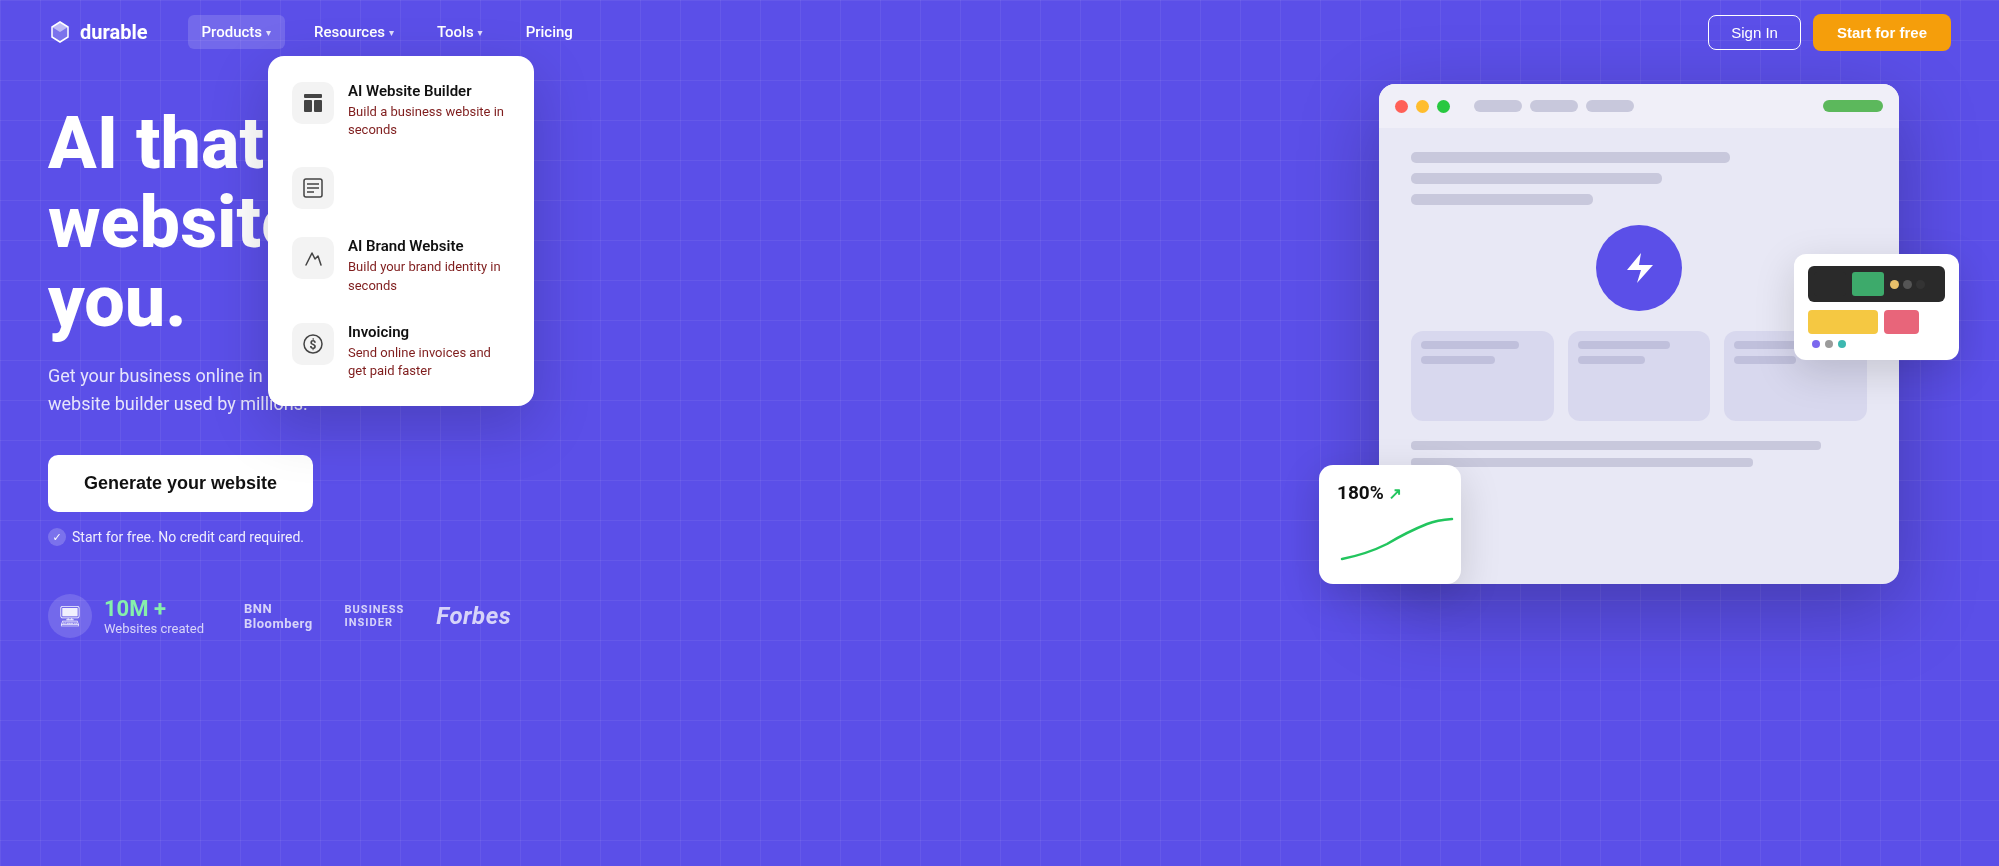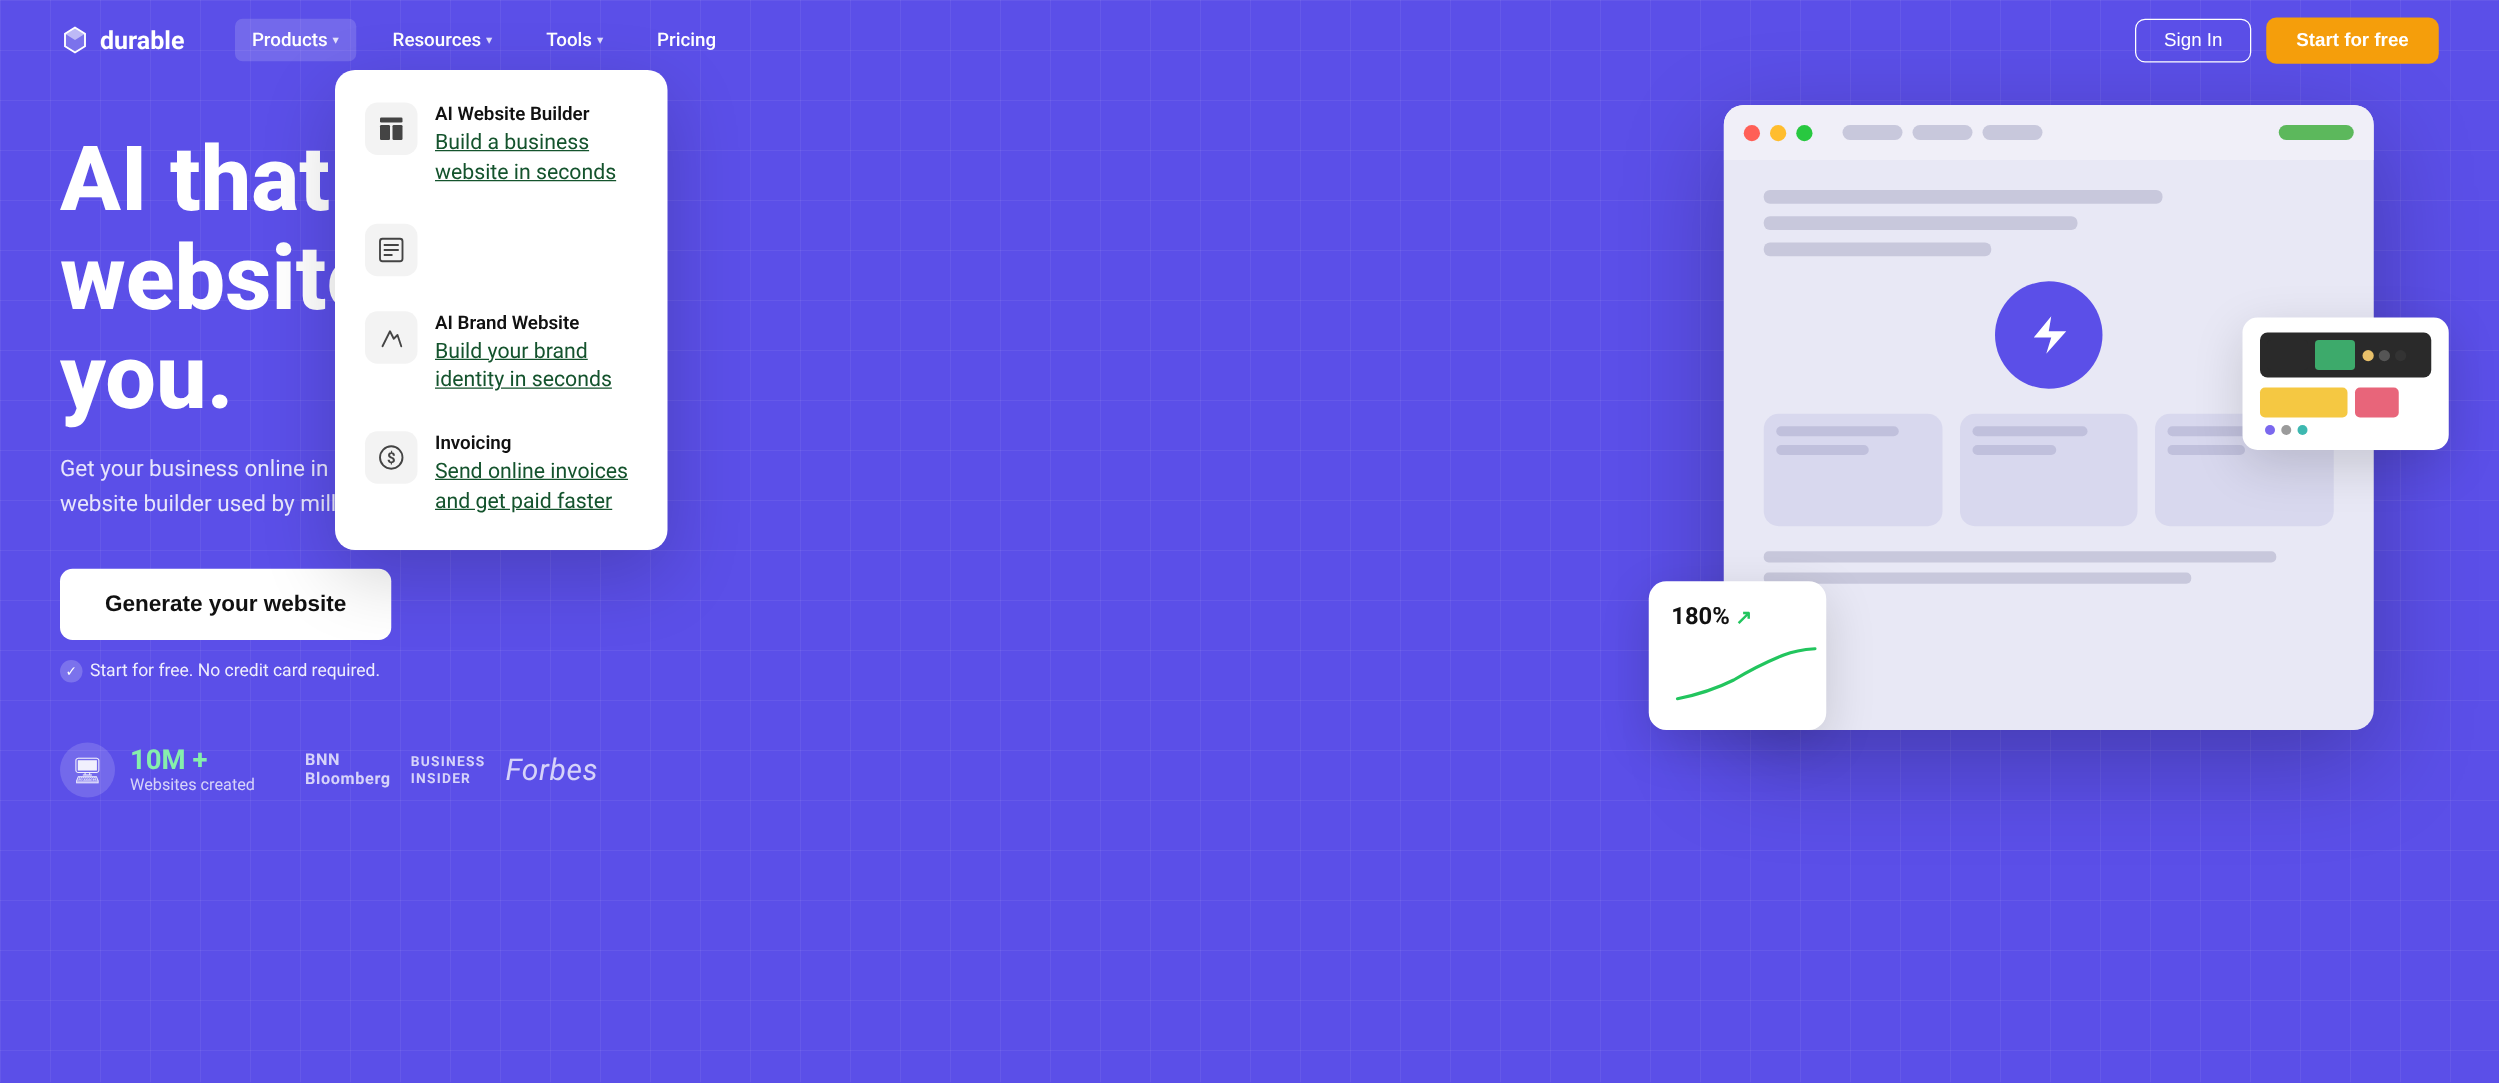--- a/index.html
+++ b/index.html
@@ -125,24 +125,23 @@
       flex-shrink: 0;
       font-size: 18px;
     }
     .dropdown-text h4 {
       font-size: 15px;
       font-weight: 600;
       color: #111;
       margin-bottom: 3px;
     }
     .dropdown-text p {
-      font-size: 17px;
-      color: #14532d;
+      font-size: 13px;
+      color: #7f1d1d;
       line-height: 1.4;
-      text-decoration: underline;
     }
 
     
     .main {
       padding: 40px 48px 0;
       position: relative;
       z-index: 10;
     }
     .hero-text h1 {
       font-size: 72px;
@@ -216,31 +215,31 @@
       align-items: center;
       justify-content: center;
       font-size: 20px;
     }
     .stat-text h3 { font-size: 22px; font-weight: 700; color: #86efac; }
     .stat-text p { font-size: 13px; color: rgba(255,255,255,0.75); }
 
     .press-logos {
       display: flex;
       align-items: center;
-      gap: 16px;
+      gap: 32px;
     }
     .press-logo {
       color: rgba(255,255,255,0.75);
       font-size: 15px;
       font-weight: 700;
       letter-spacing: 0.5px;
     }
     .press-logo.bnn { font-size: 13px; }
     .press-logo.bi { font-size: 11px; letter-spacing: 1px; }
-    .press-logo.forbes { font-size: 24px; font-weight: 400; font-style: italic; }
+    .press-logo.forbes { font-size: 24px; font-weight: 700; font-style: italic; }
   </style>
 </head>
 <body>
 
 <nav>
   <div class="logo">
     <svg class="logo-icon" viewBox="0 0 24 24" fill="none">
       <path d="M12 2L4 7v10l8 5 8-5V7L12 2z" stroke="white" stroke-width="1.5" fill="rgba(255,255,255,0.2)"></path>
       <path d="M12 2l8 5-8 5-8-5 8-5z" fill="rgba(255,255,255,0.5)"></path>
     </svg>

